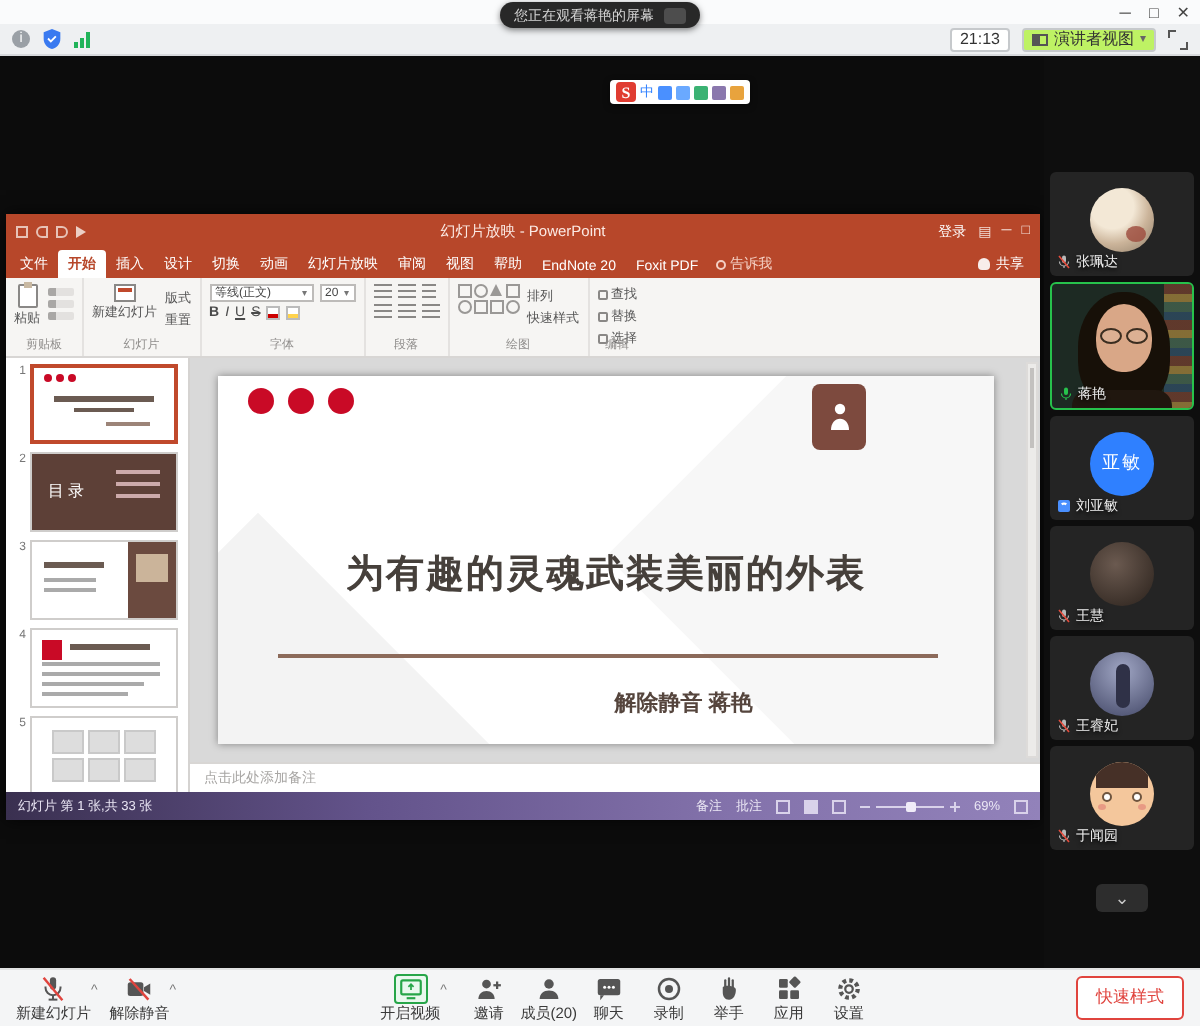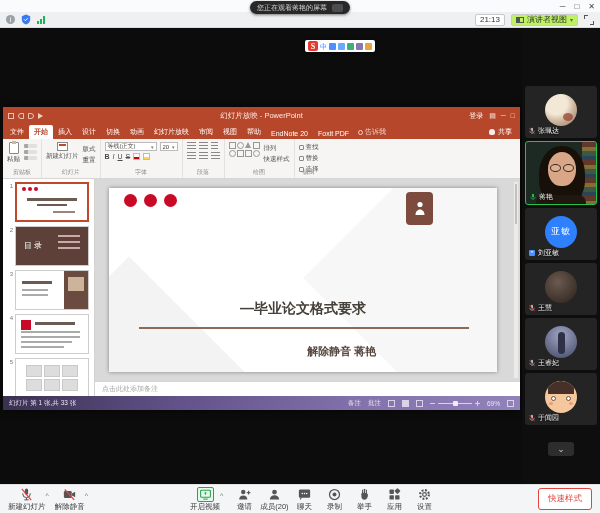--- a/index.html
+++ b/index.html
@@ -454,21 +454,21 @@
                 <span class="dot"></span>
                   <span class="dot"></span>
                   <span class="dot"></span>
               </span>
               <span class="badge">
                 <svg width="12" height="16" viewBox="0 0 12 16">
                   <circle cx="6" cy="3.5" r="2.6" fill="#fff"></circle>
                   <path d="M1.5 14c0-3.4 2-5.6 4.5-5.6S10.5 10.6 10.5 14z" fill="#fff"></path>
                 </svg>
               </span>
-              <div class="slide-sub">—毕业论文格式要求</div>
+              <div class="slide-title">为有趣的灵魂武装美丽的外表</div>
               <span class="slide-line"></span>
               <div class="slide-author">解除静音  蒋艳</div>
             </div>
             <span class="v-scroll">
                 <i></i>
               </span>
           </div>
           <div class="notes-bar">
             <span>点击此处添加备注</span>
           </div>

